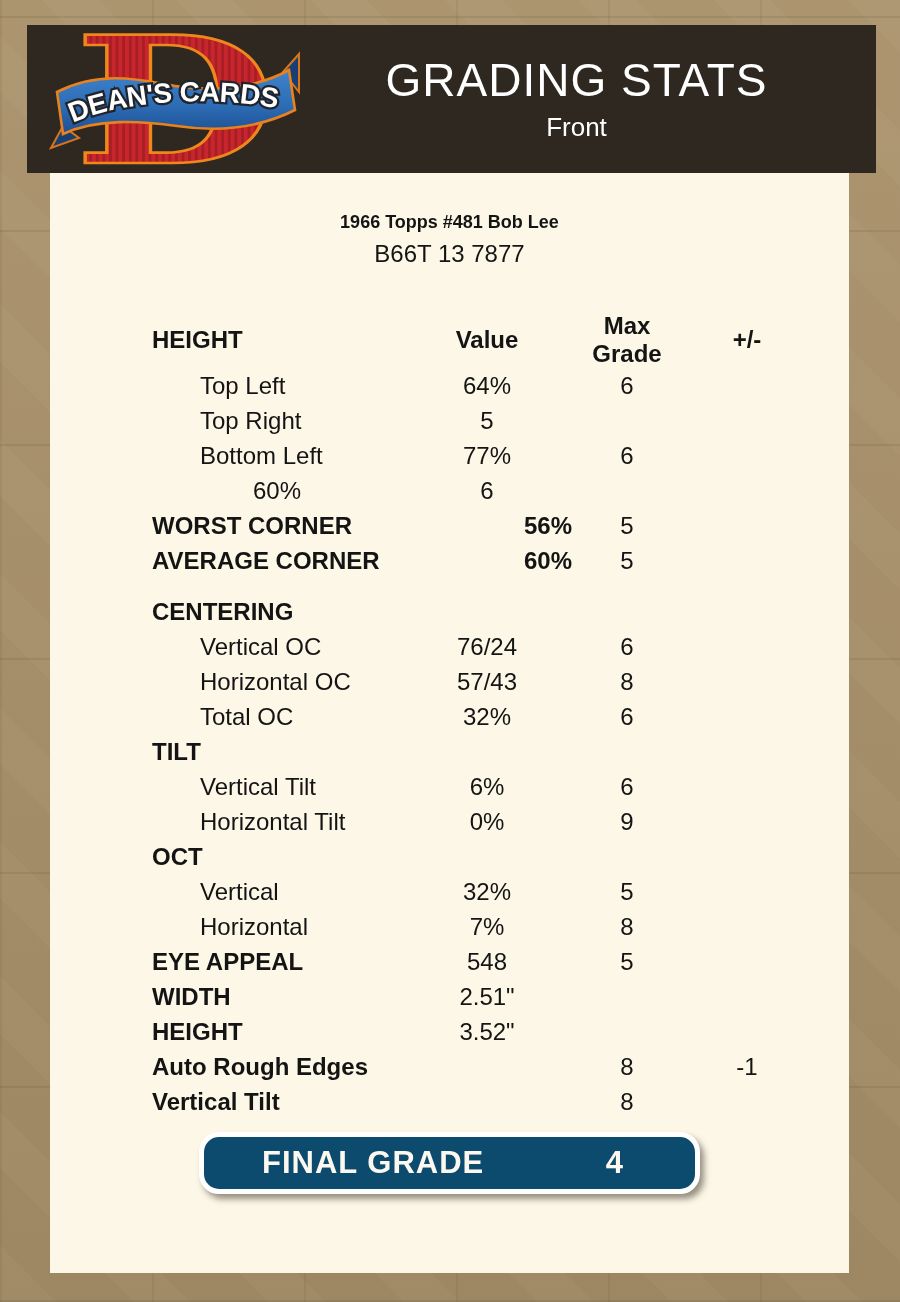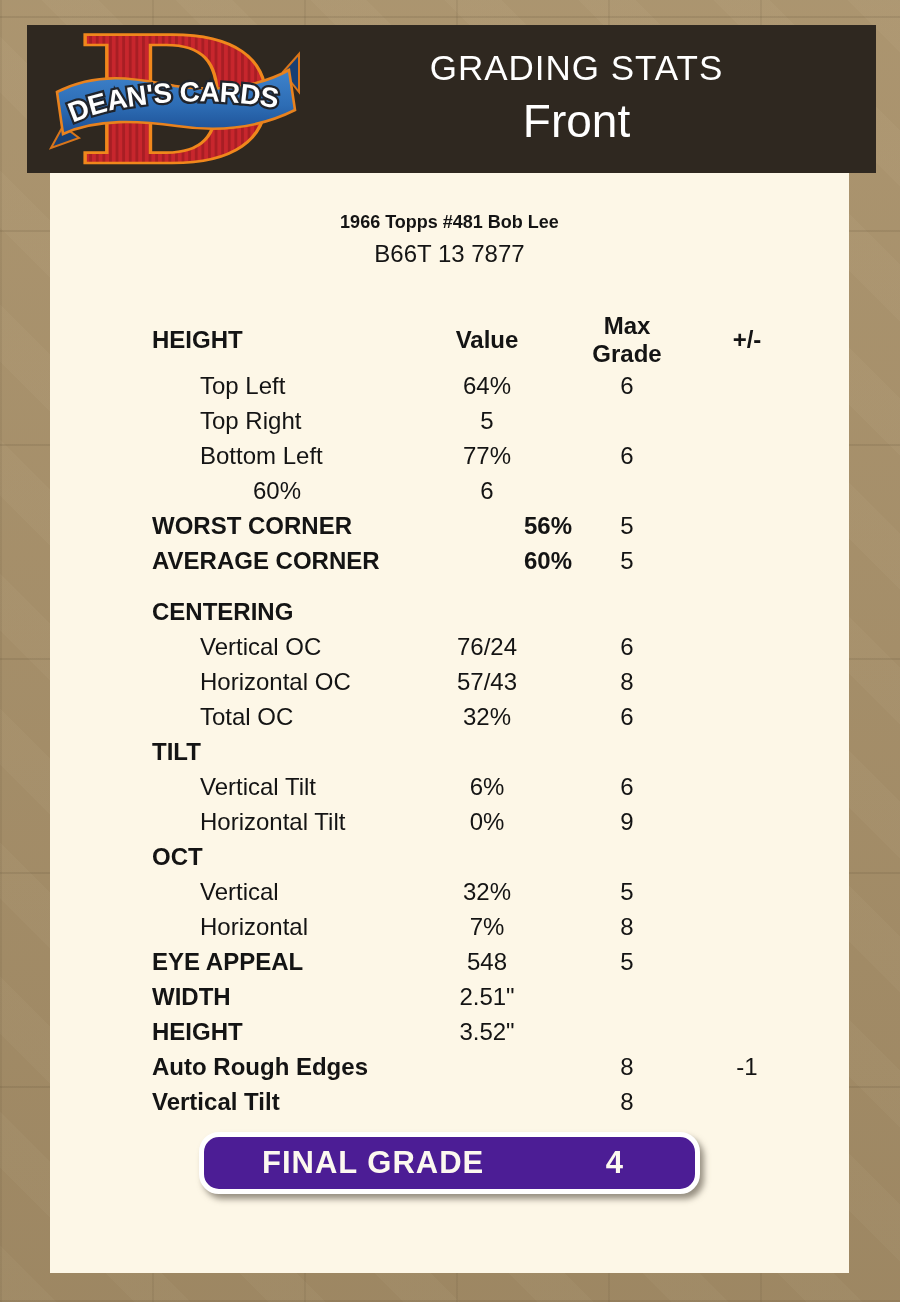--- a/index.html
+++ b/index.html
@@ -25,22 +25,22 @@
   .header {
     position:absolute; left:27px; top:25px; width:849px; height:148px;
     background:#2f2820;
   }
   .logo-wrap { position:absolute; left:22px; top:5px; width:252px; height:140px; }
   .header-text {
     position:absolute; left:280px; right:30px; top:0; height:100%;
     display:flex; flex-direction:column; align-items:center; justify-content:center;
     color:#ffffff; text-align:center;
   }
-  .header-title { font-size:35px; line-height:1.1; letter-spacing:1px; font-weight:400; }
-  .header-subtitle { font-size:46px; line-height:1.2; margin-top:6px; font-weight:400; }
+  .header-title { font-size:46px; line-height:1.1; letter-spacing:1px; font-weight:400; }
+  .header-subtitle { font-size:26px; line-height:1.2; margin-top:6px; font-weight:400; }
 
   
   .card {
     position:absolute; left:50px; top:173px; width:799px; height:1100px;
     background:#fdf7e7;
     color:#141414;
   }
   .card-title { margin-top:39px; text-align:center; font-size:18px; font-weight:bold; }
   .card-serial { margin-top:7px; text-align:center; font-size:24px; font-weight:400; }
 
@@ -250,17 +250,17 @@
         </div>
         <div class="row bold-label">
           <div class="c-label">Vertical Tilt</div>
           <div class="c-value"></div>
           <div class="c-max">8</div>
           <div class="c-pm"></div>
         </div>
       </div>
   </div>
 
-  <div class="final-grade" style="background: #4c1d95;">
+  <div class="final-grade" style="background: #0c4a6e;">
     <span class="final-grade-label">FINAL GRADE</span>
     <span class="final-grade-value">4</span>
   </div>
 </div>
 
 </body></html>

